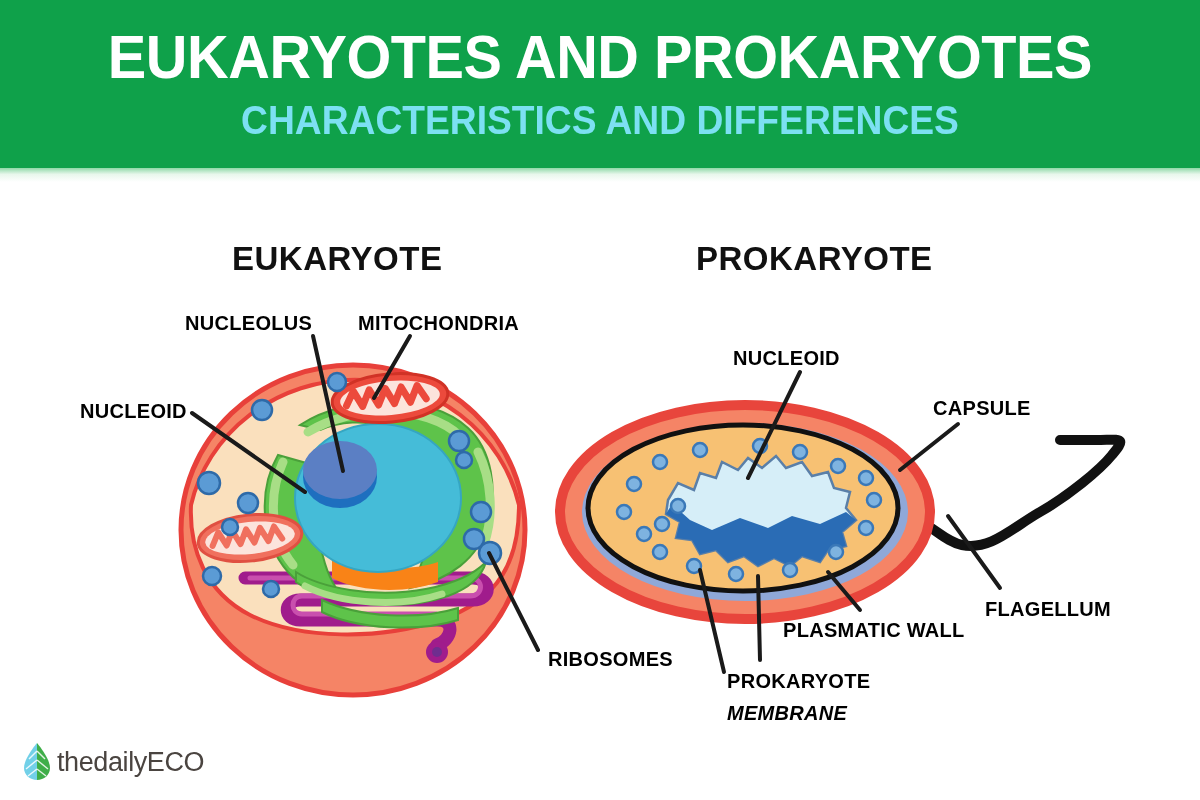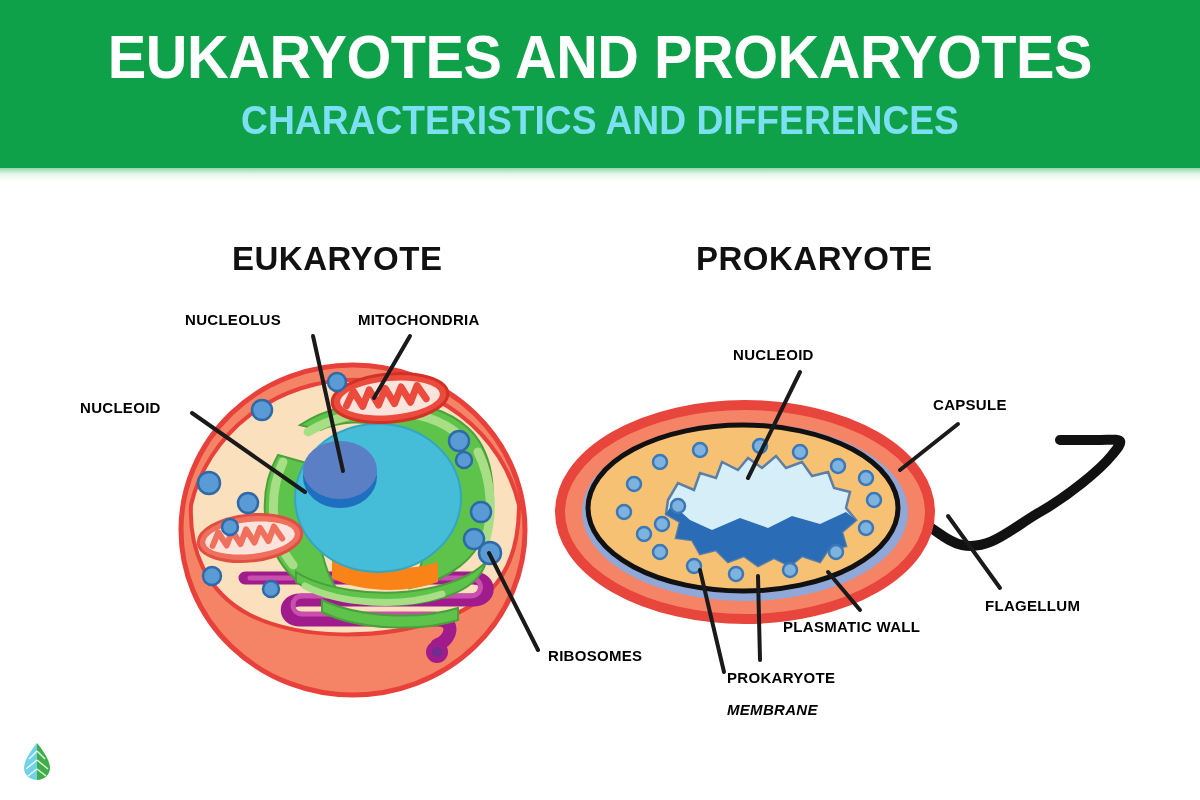--- a/index.html
+++ b/index.html
@@ -53,21 +53,21 @@
     white-space:nowrap;
     text-align:right;
   }
   #euk-title { left:232px; top:240px; }
   #pro-title { left:696px; top:240px; }
 
   
   .label {
     position:absolute;
     color:#000000;
-    font-size:15px;
+    font-size:20px;
     font-weight:bold;
     letter-spacing:0.3px;
     white-space:nowrap;
     line-height:1.32;
   }
 
   
   #diagram {
     position:absolute; left:0; top:0; width:1200px; height:800px;
     pointer-events:none;
@@ -264,13 +264,14 @@
     <path d="M15 1 C 15 1 28 16 28 26 C 28 33 22 38 15 38 Z" fill="#3fae49"></path>
     <g stroke="#ffffff" stroke-width="1.4" opacity="0.85">
       <line x1="15" y1="9" x2="7" y2="17"></line>
       <line x1="15" y1="18" x2="4" y2="27"></line>
       <line x1="15" y1="27" x2="6" y2="34"></line>
       <line x1="15" y1="9" x2="23" y2="17"></line>
       <line x1="15" y1="18" x2="26" y2="27"></line>
       <line x1="15" y1="27" x2="24" y2="34"></line>
     </g>
   </svg>
+  <span id="logo-text">thedailyECO</span>
 </div>
 
 </body></html>

